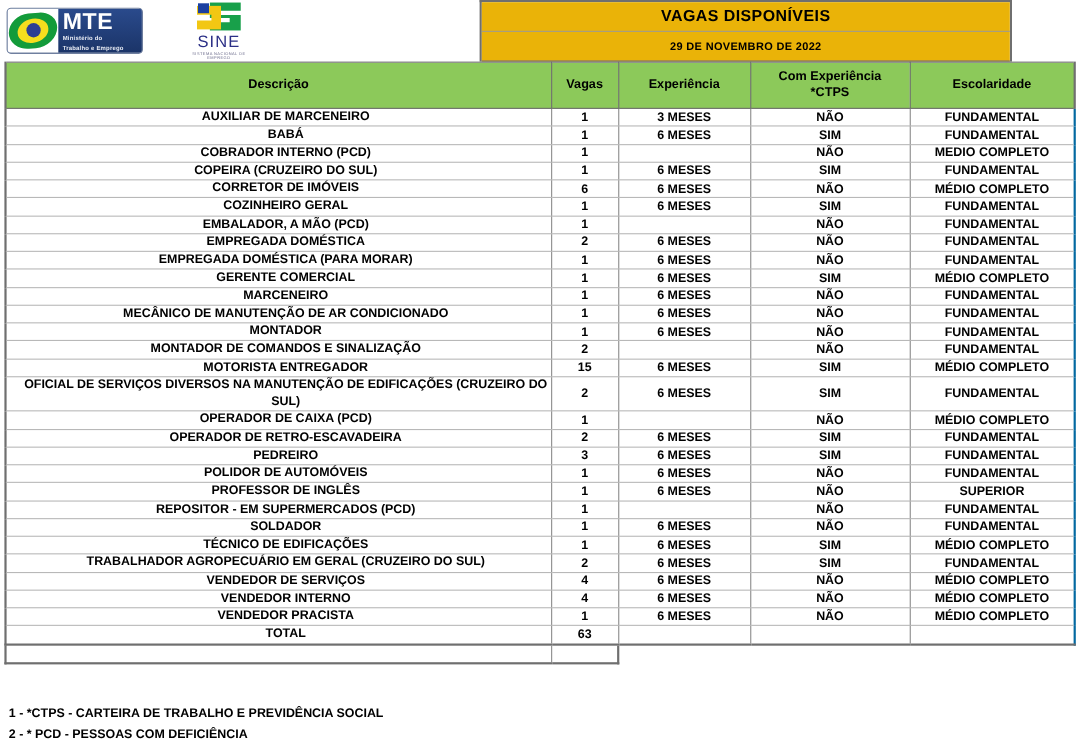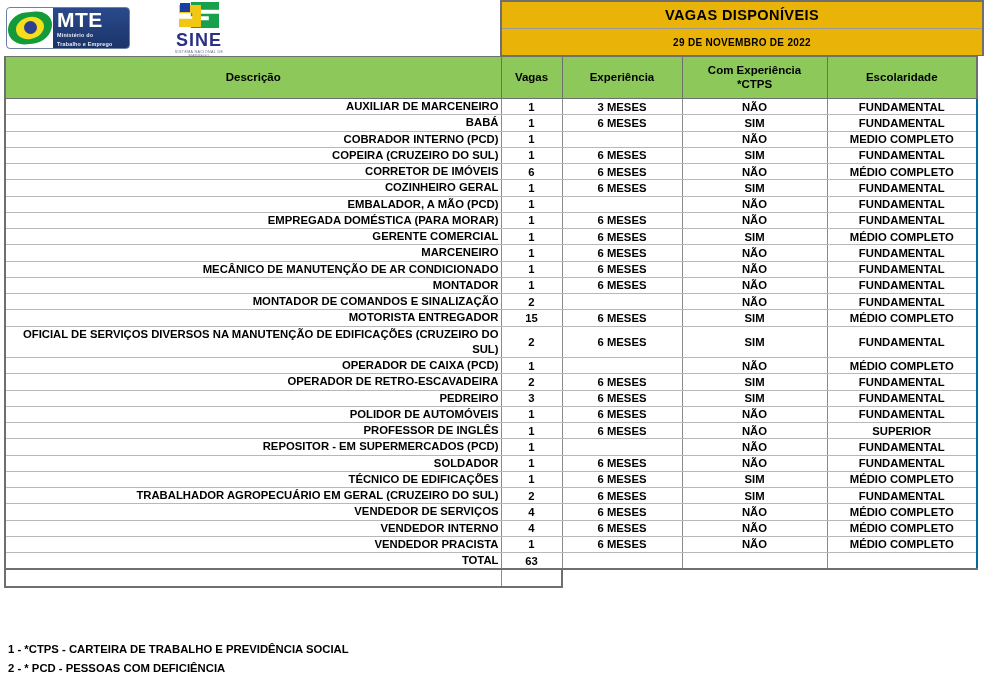--- a/index.html
+++ b/index.html
@@ -19,21 +19,21 @@
   
   .top-band {
     position: absolute;
     left: 0; top: 0;
     width: 984px;
     height: 56px;
     display: flex;
     align-items: stretch;
   }
   .logo-zone {
-    width: 500px;
+    width: 436px;
     height: 56px;
     display: flex;
     align-items: center;
     padding-left: 6px;
     gap: 36px;
     background: #ffffff;
   }
 
   
   .mte-logo {
@@ -117,22 +117,22 @@
     width: 22px; height: 22px;
     background: #f2c713;
     clip-path: polygon(0 0, 100% 0, 100% 100%, 0 100%, 0 62%, 60% 62%, 60% 38%, 0 38%);
   }
   .sine-mark .s-blue {
     position: absolute; left: 1px; top: 1px;
     width: 10px; height: 9px;
     background: #1b3fa0;
   }
   .sine-word {
-    font-size: 18px;
-    font-weight: bold;
+    font-size: 15px;
+    font-weight: normal;
     color: #2b2f86;
     letter-spacing: 1px;
     margin-top: 1px;
     line-height: 1;
   }
   .sine-tag {
     font-size: 3.6px;
     color: #6a6a8a;
     letter-spacing: .4px;
     line-height: 1;
@@ -209,21 +209,21 @@
     border-bottom: 1px solid #b8b8b8;
     font-weight: bold;
     color: #000000;
     font-size: 11.3px;
     height: 16px;
     padding: 0 2px;
     white-space: nowrap;
     overflow: hidden;
   }
   table.vagas td.c1 {
-    text-align: right;
+    text-align: center;
     padding-left: 15px;
     border-left: 2px solid #6f6f6f;
     white-space: normal;
     line-height: 1.35;
   }
   table.vagas td.cn { text-align: center; }
   table.vagas td.c5 { border-right: 2px solid #0369a1; }
 
   table.vagas tr.tall td { height: 30px; }
   table.vagas tr.total td { border-bottom: 2px solid #6f6f6f; }
@@ -355,20 +355,27 @@
             <td class="cn c5">FUNDAMENTAL</td>
           </tr>
           <tr>
             <td class="c1">EMBALADOR, A MÃO (PCD)</td>
             <td class="cn c2">1</td>
             <td class="cn"></td>
             <td class="cn">NÃO</td>
             <td class="cn c5">FUNDAMENTAL</td>
           </tr>
           <tr>
+            <td class="c1">EMPREGADA DOMÉSTICA</td>
+            <td class="cn c2">2</td>
+            <td class="cn">6 MESES</td>
+            <td class="cn">NÃO</td>
+            <td class="cn c5">FUNDAMENTAL</td>
+          </tr>
+          <tr>
             <td class="c1">EMPREGADA DOMÉSTICA (PARA MORAR)</td>
             <td class="cn c2">1</td>
             <td class="cn">6 MESES</td>
             <td class="cn">NÃO</td>
             <td class="cn c5">FUNDAMENTAL</td>
           </tr>
           <tr>
             <td class="c1">GERENTE COMERCIAL</td>
             <td class="cn c2">1</td>
             <td class="cn">6 MESES</td>

